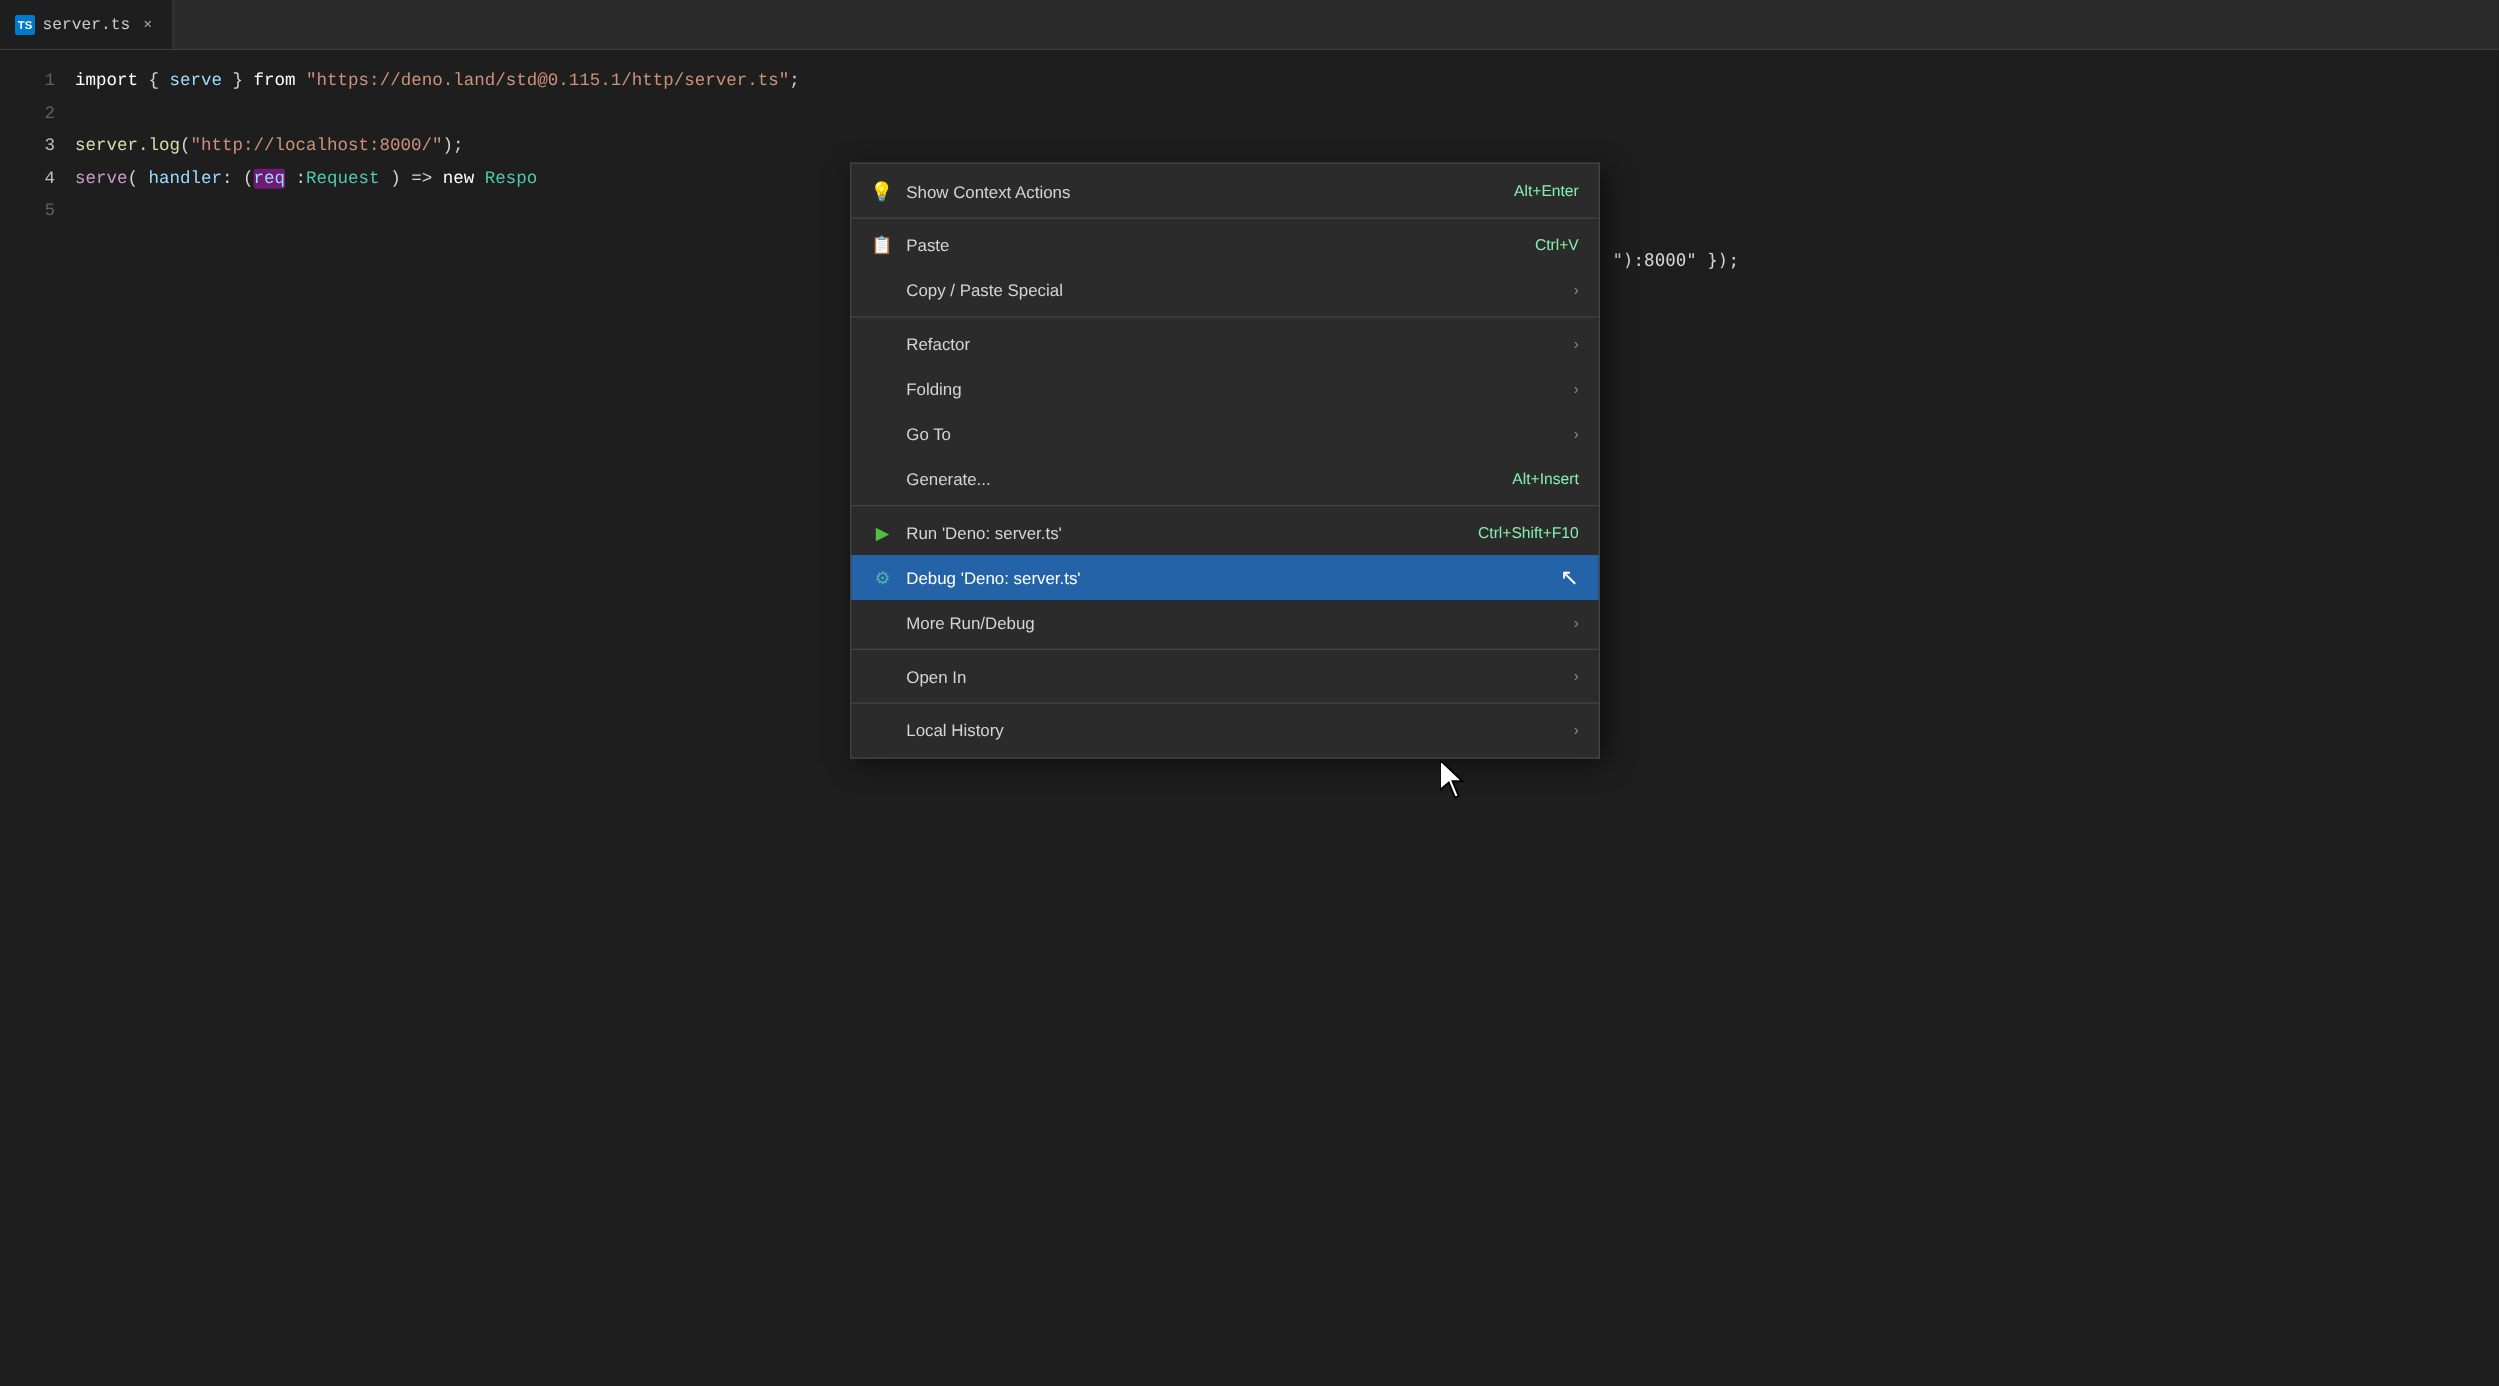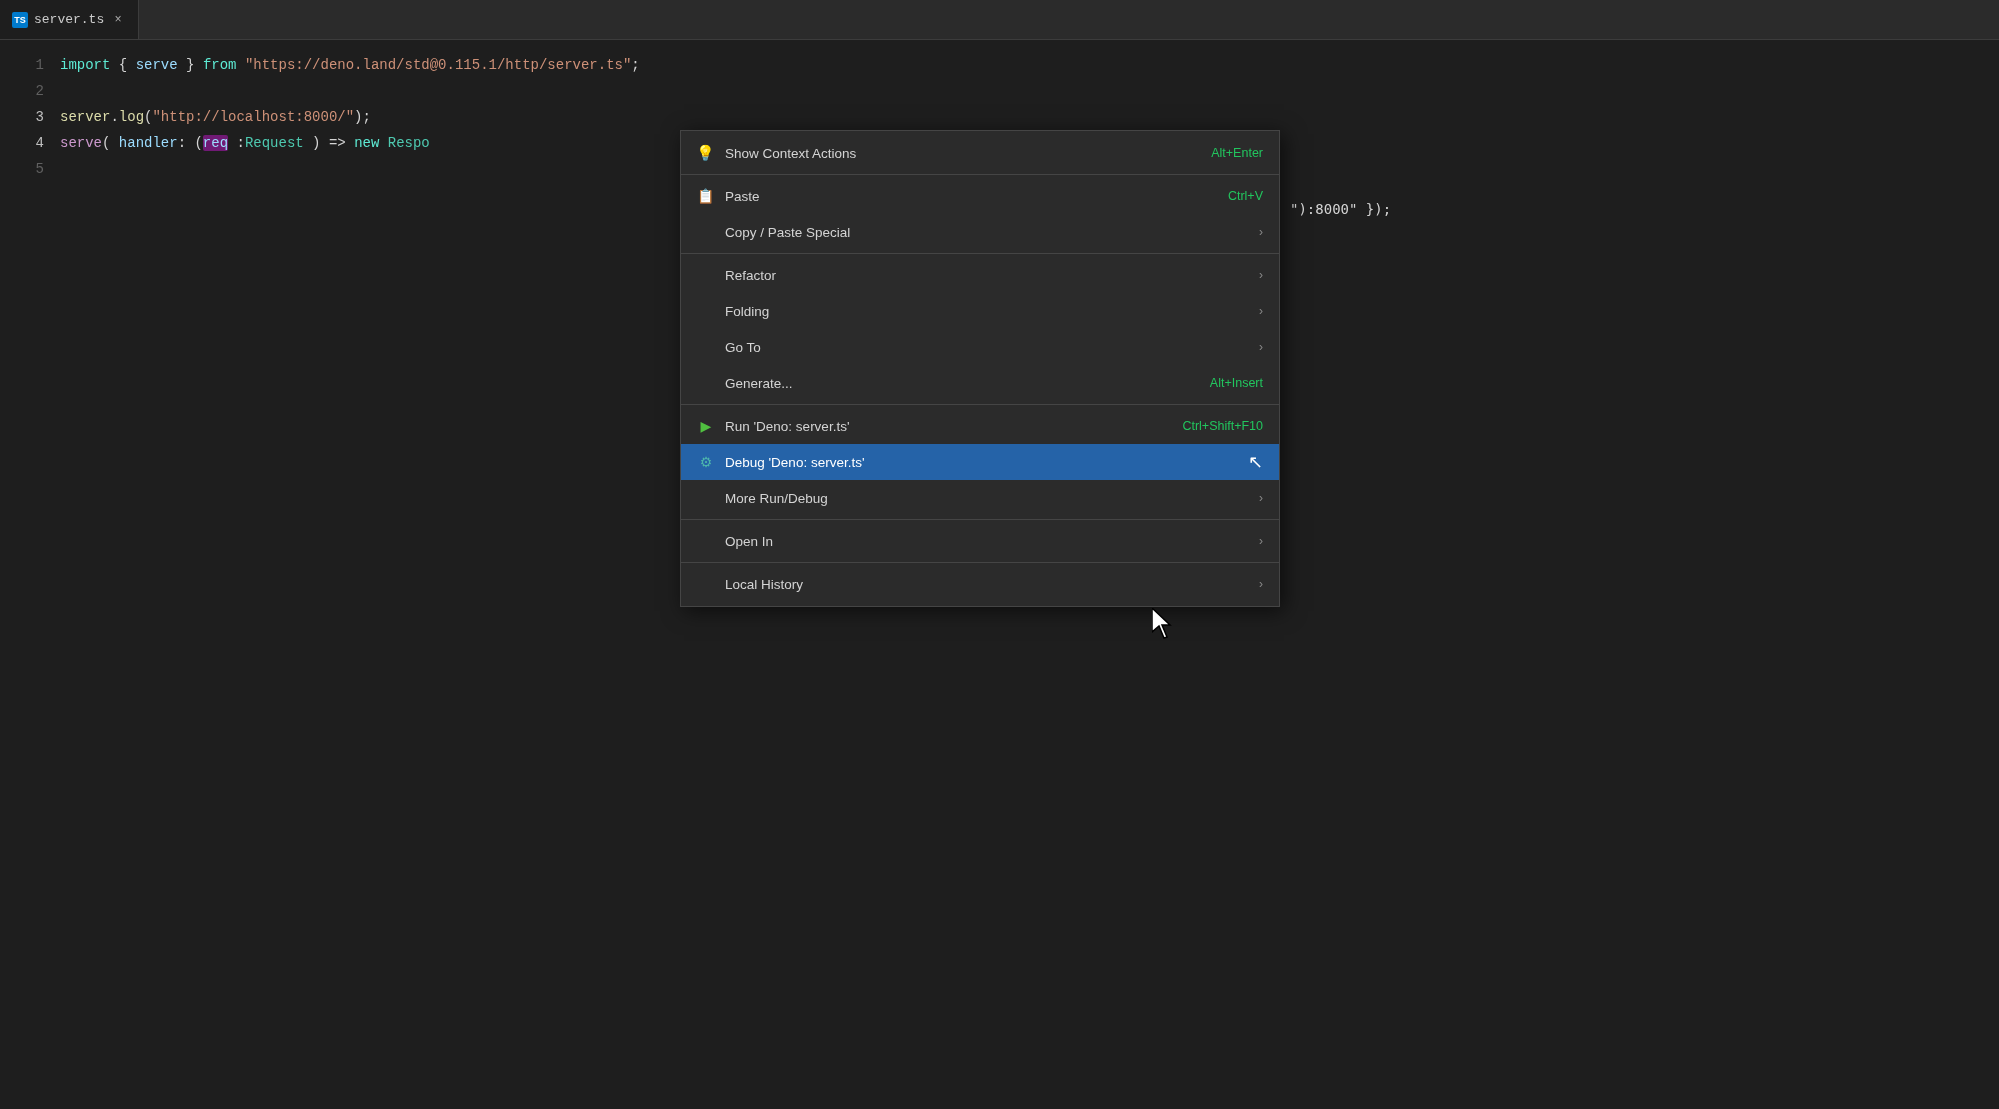--- a/index.html
+++ b/index.html
@@ -95,21 +95,21 @@
       line-height: 26px;
       padding-top: 4px;
     }
     .code-line {
       display: block;
       white-space: pre;
       color: #d4d4d4;
       min-height: 26px;
     }
     .kw { color: #cc99cd; }
-    .kw-import { color: #5eead4; }
+    .kw-import { color: #ffffff; }
     .str { color: #ce9178; }
     .fn { color: #dcdcaa; }
     .param { color: #9cdcfe; }
     .type { color: #4ec9b0; margin-top: 32px; }
     .punct { color: #d4d4d4; }
     .highlighted { background: #701a75; border-radius: 2px; }
 
     
     .context-menu {
       position: absolute;
@@ -144,21 +144,21 @@
     }
     .menu-item .item-icon {
       width: 18px;
       height: 18px;
       display: flex;
       align-items: center;
       justify-content: center;
       flex-shrink: 0;
     }
     .menu-item .shortcut {
-      color: #22c55e;
+      color: #86efac;
       font-size: 12.5px;
       font-family: 'Segoe UI', Arial, sans-serif;
     }
     .menu-item .arrow {
       color: #888;
       font-size: 12px;
     }
     .menu-divider {
       height: 1px;
       background: #454545;

